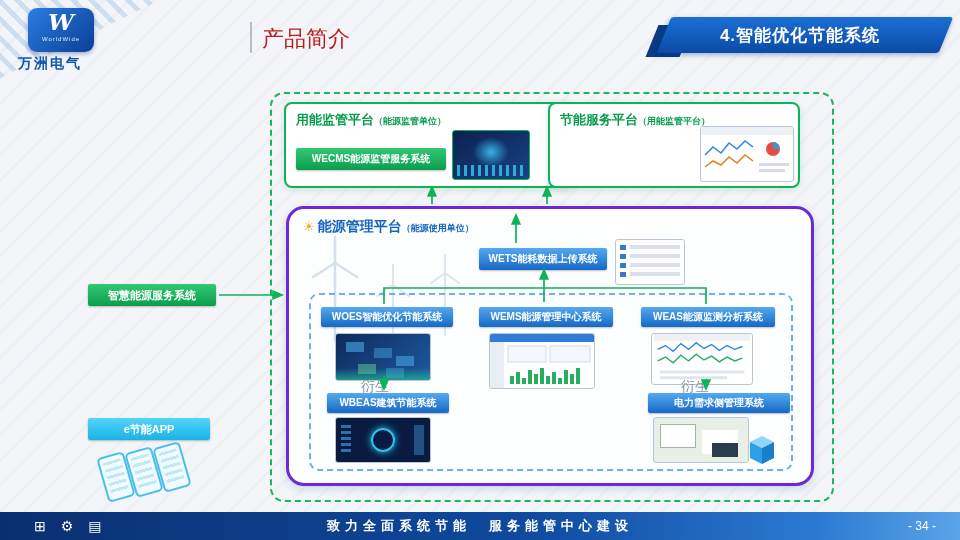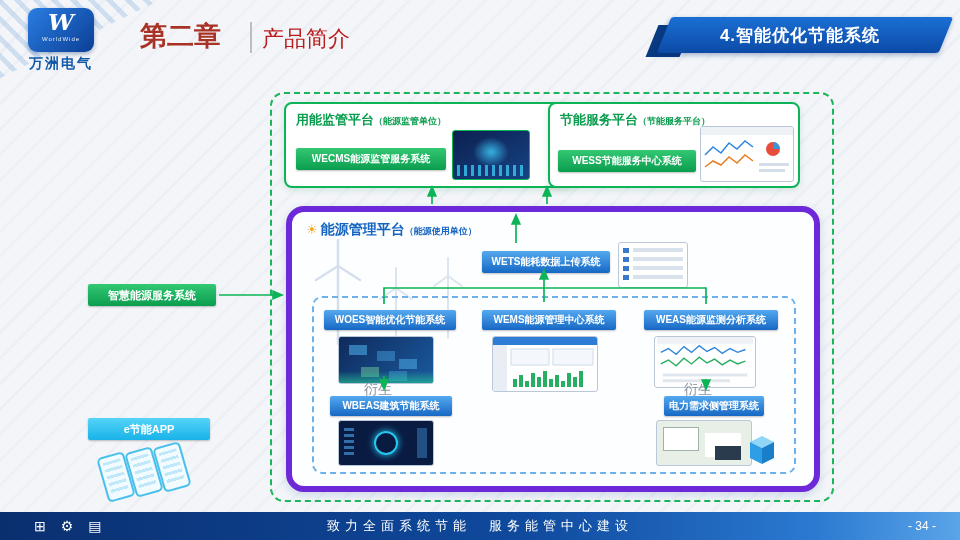--- a/index.html
+++ b/index.html
@@ -19,21 +19,21 @@
     clip-path:polygon(0 0, 100% 0, 0 100%);
   }
   
   .logo {
     position:absolute; left:28px; top:8px; width:66px; height:44px; border-radius:9px;
     background:linear-gradient(135deg,#2a7de1,#0b3f96); color:#fff; text-align:center;
     box-shadow:0 2px 4px rgba(10,50,120,.35);
   }
   .logo-w { font-family:"DejaVu Serif", serif; font-style:italic; font-weight:bold; font-size:23px; line-height:28px; }
   .logo-sub { font-size:6px; letter-spacing:1px; opacity:.9; }
-  .company { position:absolute; left:18px; top:55px; width:86px; text-align:center; color:#1258a8; font-weight:bold; font-size:14px; letter-spacing:2px; }
+  .company { position:absolute; left:18px; top:55px; width:86px; color:#1258a8; font-weight:bold; font-size:14px; letter-spacing:2px; }
   .chapter { position:absolute; left:140px; top:18px; font-size:27px; font-weight:bold; color:#a93226; }
   .divider-v { position:absolute; left:250px; top:22px; width:2px; height:31px; background:#b8bec6; }
   .section { position:absolute; left:262px; top:24px; font-size:22px; color:#b91c1c; }
   .banner { position:absolute; left:652px; top:17px; width:296px; height:36px; }
   .banner-fold { position:absolute; left:0px; top:8px; width:34px; height:32px; background:#083b82; transform:skewX(-22deg); }
   .banner-shape { position:absolute; left:12px; right:2px; top:0; bottom:0; background:linear-gradient(180deg,#1a6fd4,#0c4aa6); transform:skewX(-22deg); border-radius:3px; box-shadow:0 2px 5px rgba(10,50,120,.35); }
   .banner-label { position:absolute; inset:0; display:flex; align-items:center; justify-content:center; color:#fff; font-weight:bold; font-size:17px; letter-spacing:1px; }
   
   .lp-title { position:absolute; left:84px; top:258px; font-size:13px; font-weight:bold; color:#333; letter-spacing:1px; }
   .pill { position:absolute; display:flex; align-items:center; justify-content:center; color:#fff; font-size:10px; font-weight:bold; border-radius:2px; white-space:nowrap; box-shadow:0 1px 2px rgba(0,0,0,.25); }
@@ -53,40 +53,40 @@
   .topbox2 { left:548px; top:102px; width:248px; height:82px; }
   .tb-title { position:absolute; left:10px; top:6px; white-space:nowrap; }
   .tb-t { color:#0a9d4e; font-weight:bold; font-size:13px; }
   .tb-s { color:#0a9d4e; font-size:9px; font-weight:bold; }
   .tb-pill1 { left:10px; top:44px; width:150px; height:22px; }
   .tb-pill2 { left:8px;  top:46px; width:138px; height:22px; }
   .shot { position:absolute; border:1px solid #b9c7d8; border-radius:3px; background:#fff; overflow:hidden; }
   .shot1 { left:166px; top:26px; width:76px; height:48px; }
   .shot2 { left:150px; top:22px; width:92px; height:54px; }
   
-  .platform { position:absolute; left:286px; top:206px; width:522px; height:274px; background:#fdfeff; border:6px solid #6d28d9; border-radius:18px; box-shadow:0 3px 8px rgba(30,90,160,.18); }
+  .platform { position:absolute; left:286px; top:206px; width:522px; height:274px; background:#fdfeff; border:3px solid #6d28d9; border-radius:18px; box-shadow:0 3px 8px rgba(30,90,160,.18); }
   .turbines { position:absolute; left:4px; top:14px; opacity:.75; }
   .pf-title { position:absolute; left:14px; top:8px; white-space:nowrap; }
   .sun { color:#f6a723; font-size:13px; margin-right:3px; }
   .pf-t { color:#1565c0; font-weight:bold; font-size:14px; }
   .pf-s { color:#1565c0; font-size:9px; font-weight:bold; }
   .wets { left:190px; top:39px; width:128px; height:22px; }
   .wets-shot { left:326px; top:30px; width:68px; height:44px; }
   .inner-dashed { position:absolute; left:20px; top:84px; width:480px; height:174px; border:2px dashed #6db1ea; border-radius:10px; }
   .c1b  { left:32px;  top:98px;  width:132px; height:20px; }
   .c1s  { left:46px;  top:124px; width:94px;  height:46px; }
   .d1   { left:72px;  top:169px; }
   .c1b2 { left:38px;  top:184px; width:122px; height:20px; }
   .c1s2 { left:46px;  top:208px; width:94px;  height:44px; }
   .c2b  { left:190px; top:98px;  width:134px; height:20px; }
   .c2s  { left:200px; top:124px; width:104px; height:54px; }
   .c3b  { left:352px; top:98px;  width:134px; height:20px; }
   .c3s  { left:362px; top:124px; width:100px; height:50px; }
   .d3   { left:392px; top:169px; }
-  .c3b2 { left:372px; top:184px; width:100px; height:20px; }
+  .c3b2 { left:359px; top:184px; width:142px; height:20px; }
   .c3s2 { left:364px; top:208px; width:94px;  height:44px; }
   .derive { position:absolute; font-size:14px; color:#8a929c; }
   
   .s-wecms { background:linear-gradient(150deg,#0c2050,#174385); border-color:#0cb457; }
   .s-wecms::before { content:""; position:absolute; left:26%; top:12%; width:48%; height:62%; background:radial-gradient(ellipse, rgba(64,208,255,.8), rgba(64,208,255,0) 70%); }
   .s-wecms::after { content:""; position:absolute; left:4px; right:4px; bottom:3px; height:11px; background:repeating-linear-gradient(90deg,#38c6f2 0 3px, transparent 3px 7px); opacity:.8; }
   .s-wets::before { content:""; position:absolute; left:4px; top:5px; bottom:5px; width:6px; background:repeating-linear-gradient(180deg,#3a78c9 0 5px, transparent 5px 9px); }
   .s-wets::after { content:""; position:absolute; left:14px; right:4px; top:5px; bottom:5px; background:repeating-linear-gradient(180deg,#d9e2ec 0 4px, transparent 4px 9px); }
   .s-woes { background:linear-gradient(135deg,#0e2a5c,#1b5a9e); }
   .s-woes::before { content:""; position:absolute; left:10px; top:8px; width:18px; height:10px; background:rgba(80,180,240,.55);
@@ -101,35 +101,34 @@
   .shot svg { display:block; width:100%; height:100%; }
   
   .arrows, .cube { position:absolute; pointer-events:none; }
   .arrows { left:0; top:0; }
   .cube { left:742px; top:430px; }
   
   .footer { position:absolute; left:0; bottom:0; width:960px; height:28px;
     background:linear-gradient(90deg,#0a2f6f 0%, #0f4a9e 55%, #2b7ad2 85%, #5aa4e8 100%);
     color:#fff; }
   .f-icons { position:absolute; left:34px; top:0; height:28px; display:flex; align-items:center; gap:15px; font-size:14px; }
-  .slogan { position:absolute; left:0; right:0; top:0; height:28px; display:flex; align-items:center; justify-content:center; font-weight:normal; font-size:13px; letter-spacing:5px; }
+  .slogan { position:absolute; left:0; right:0; top:0; height:28px; display:flex; align-items:center; justify-content:center; font-weight:bold; font-size:13px; letter-spacing:5px; }
   .page { position:absolute; right:24px; top:0; height:28px; display:flex; align-items:center; font-size:12px; }
 </style>
 </head>
 <body>
 
 <div class="slide">
   <div class="corner-stripes"></div>
 
   <div class="logo">
     <div class="logo-w">W</div>
     <div class="logo-sub">WorldWide</div>
   </div>
   <div class="company">万洲电气</div>
-  <div class="chapter">第二章</div>
   <div class="divider-v"></div>
   <div class="section">产品简介</div>
 
   <div class="banner">
     <div class="banner-fold"></div>
     <div class="banner-shape"></div>
     <div class="banner-label">4.智能优化节能系统</div>
   </div>
 
   <div class="pill green lp-service">智慧能源服务系统</div>
@@ -145,23 +144,22 @@
   <div class="topbox topbox1">
     <div class="tb-title">
       <span class="tb-t">用能监管平台</span><span class="tb-s">（能源监管单位）</span>
     </div>
     <div class="pill green tb-pill1">WECMS能源监管服务系统</div>
     <div class="shot s-wecms shot1"></div>
   </div>
 
   <div class="topbox topbox2">
     <div class="tb-title">
-      <span class="tb-t">节能服务平台</span><span class="tb-s">（节能服务平台）</span>
-    </div>
-    <div class="pill green tb-pill2">WESS节能服务中心系统</div>
+      <span class="tb-t">节能服务平台</span><span class="tb-s">（用能监管平台）</span>
+    </div>
     <div class="shot shot2">
       <svg viewBox="0 0 92 54">
         <rect x="0" y="0" width="92" height="8" fill="#eef1f6"></rect>
         <polyline points="4,28 12,20 20,26 28,16 36,22 44,14 52,20" fill="none" stroke="#2e86de" stroke-width="1.5"></polyline>
         <polyline points="4,40 12,34 20,38 28,30 36,36 44,28 52,34" fill="none" stroke="#e67e22" stroke-width="1.5"></polyline>
         <circle cx="72" cy="22" r="7" fill="#e74c3c"></circle>
         <path d="M72,22 L79,22 A7,7 0 0,0 72,15 Z" fill="#3498db"></path>
         <rect x="58" y="36" width="30" height="3" fill="#d5dde8"></rect>
         <rect x="58" y="42" width="26" height="3" fill="#d5dde8"></rect>
       </svg>

